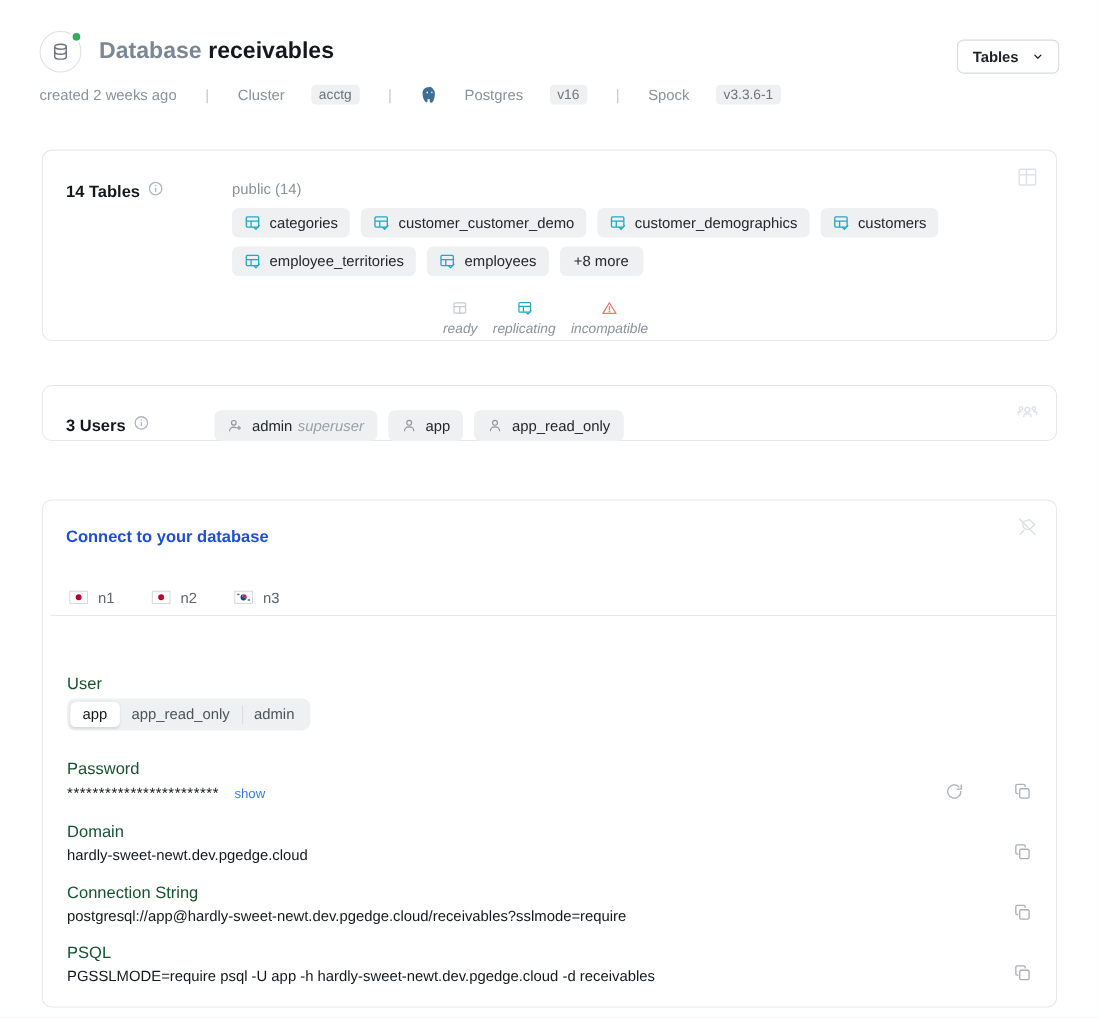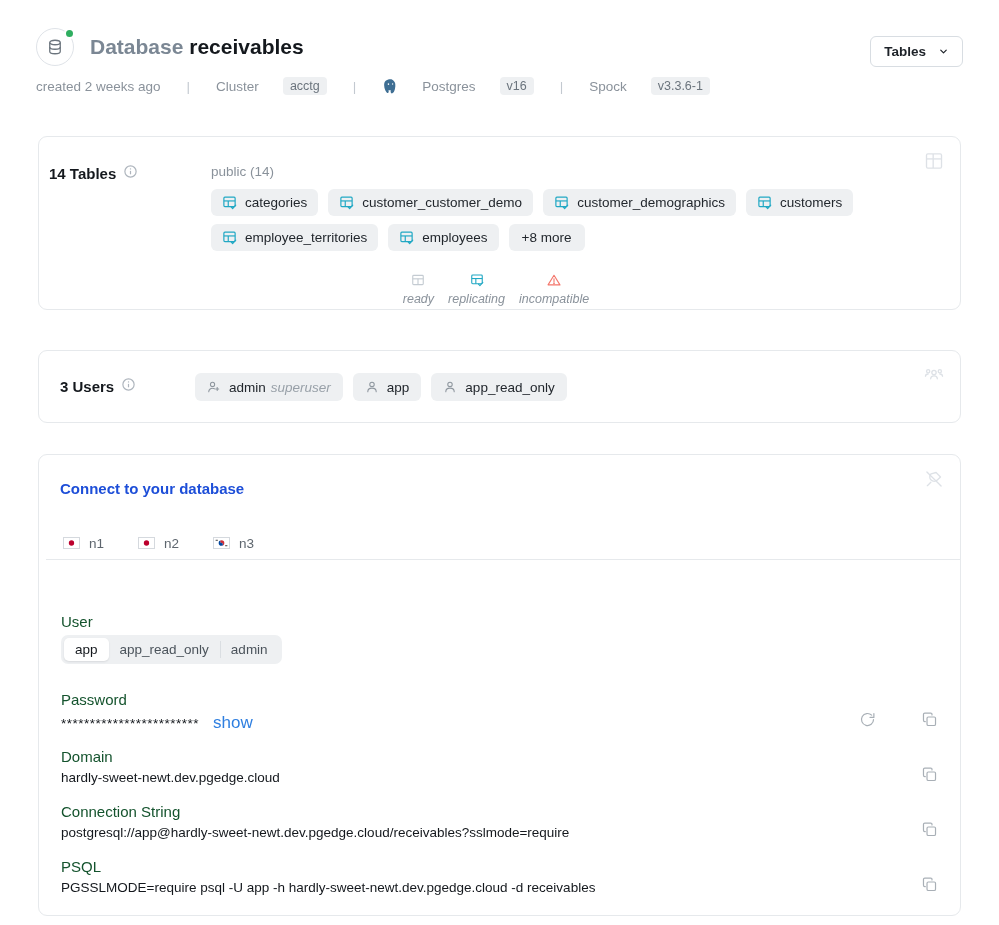--- a/index.html
+++ b/index.html
@@ -67,40 +67,40 @@
     position: absolute; right: 16px; top: 14px;
     opacity: .55;
   }
 
   .sec-title { font-size: 15px; font-weight: 700; color: #14181d; }
 
   .info-ico { margin-left: 7px; vertical-align: -2px; }
 
   
   #tables-card { top: 136px; height: 174px; }
-  .tbl-left { position: absolute; left: 10px; top: 27px; display: flex; align-items: center; }
+  .tbl-left { position: absolute; left: 21px; top: 27px; display: flex; align-items: center; }
   .schema { position: absolute; left: 172px; top: 27px; font-size: 13.5px; color: #8a929b; }
   .chips { position: absolute; left: 172px; top: 52px; right: 48px;
            display: flex; flex-wrap: wrap; gap: 8px 10px; }
   .chip {
     display: inline-flex; align-items: center; gap: 8px;
     background: #eef0f2; border-radius: 6px;
     height: 27px; padding: 0 11px;
     font-size: 13.5px; color: #22272d; cursor: pointer;
   }
   .chip.more { font-weight: 400; padding: 0 13px; }
   .legend {
     position: absolute; left: 0; right: 0; top: 136px;
     display: flex; align-items: center; justify-content: center; gap: 7px;
     font-size: 12.5px; font-style: italic; color: #8a929b;
   }
   .legend .li { display: inline-flex; align-items: center; gap: 5px; margin-right: 7px; flex-direction: column; }
 
   
-  #users-card { top: 350px; height: 73px; }
+  #users-card { top: 350px; height: 51px; }
   .u-left { position: absolute; left: 21px; top: 26px; display: flex; align-items: center; }
   .u-chips { position: absolute; left: 156px; top: 22px; display: flex; gap: 10px; }
   .uchip {
     display: inline-flex; align-items: center; gap: 8px;
     background: #eef0f2; border-radius: 6px; height: 28px; padding: 0 12px;
     font-size: 13.5px; color: #22272d; cursor: pointer;
   }
   .uchip .su { color: #98a0a8; font-style: italic; margin-left: -3px; }
 
   
@@ -145,21 +145,21 @@
     display: flex; align-items: center; cursor: pointer; position: relative;
   }
   .seg-item.sel { background: #fff; color: #14181d; border-radius: 5px;
                   box-shadow: 0 1px 2px rgba(16,24,40,.10); }
   .seg-item.div:before {
     content: ""; position: absolute; left: 0; top: 3px; bottom: 3px; width: 1px; background: #dadee2;
   }
 
   .pw-row { display: flex; align-items: baseline; gap: 14px; }
   .pw-dots { font-size: 13.5px; letter-spacing: .5px; color: #14181d; font-family: "Liberation Sans", sans-serif; }
-  .show-link { font-size: 17px; color: #2f7fe0; cursor: pointer; }
+  .show-link { font-size: 12px; color: #2f7fe0; cursor: pointer; }
 
   .row-ico { position: absolute; cursor: pointer; opacity: .85; }
 </style>
 </head>
 <body>
 
 <div class="page">
 
   <div class="hdr">
     <div class="hdr-row">

